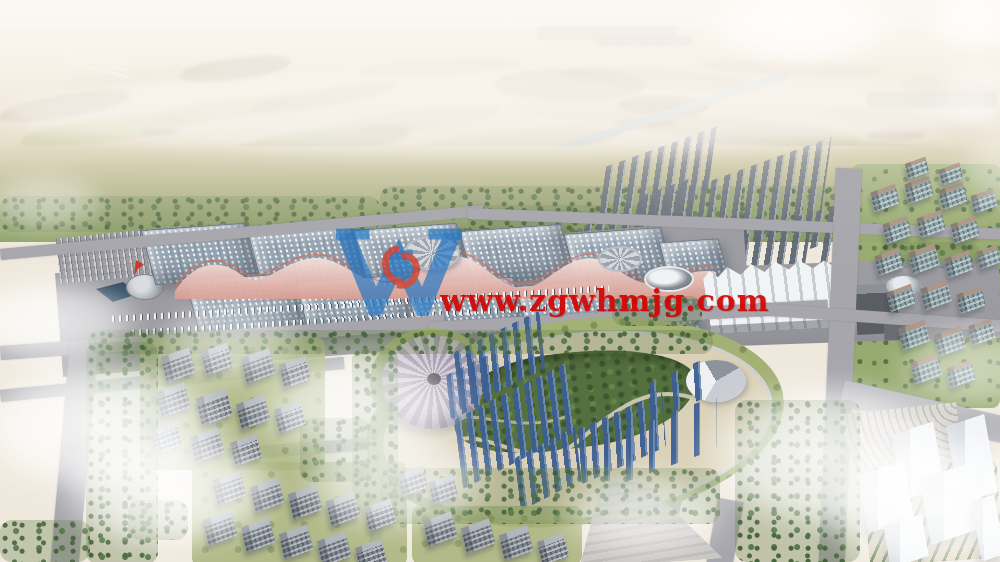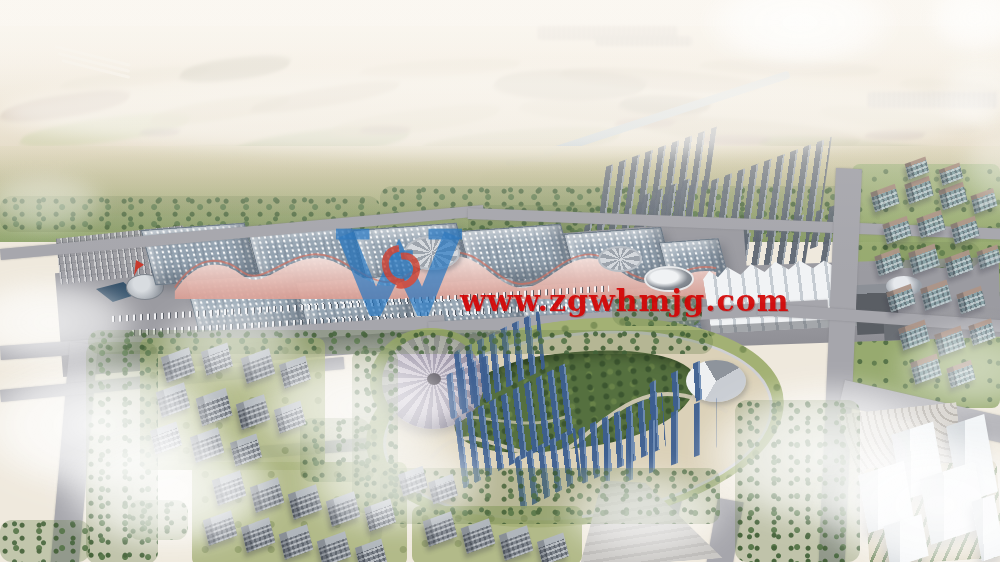--- a/index.html
+++ b/index.html
@@ -102,21 +102,21 @@
     background:radial-gradient(ellipse at 50% 50%,rgba(255,255,255,.98) 0%,rgba(255,255,255,.72) 45%,rgba(255,255,255,0) 72%);}
   .veil{left:0;top:0;width:1000px;height:562px;pointer-events:none;
     background:linear-gradient(180deg,rgba(255,252,246,.25) 0%,rgba(255,252,246,.06) 30%,rgba(255,252,246,0) 50%);}
   
   .wm-logo{left:336px;top:224px;width:126px;height:92px;opacity:.85;}
   .wm-sub{left:330px;top:290px;width:160px;color:#2476c2;opacity:.5;font-weight:bold;font-style:italic;
     font-size:20px;letter-spacing:7px;font-family:"Liberation Sans",sans-serif;}
   .wm-brand{left:472px;top:250px;color:#d40404;font-weight:900;font-size:27px;letter-spacing:3px;
     font-family:"DejaVu Sans",sans-serif;border-bottom:3px solid #d40404;padding:0 4px 5px 4px;opacity:.93;
     text-shadow:1px 1px 0 rgba(120,0,0,.25);}
-  .wm-url{left:460px;top:283px;color:#d40404;font-weight:bold;font-size:30px;letter-spacing:1px;
+  .wm-url{left:440px;top:283px;color:#d40404;font-weight:bold;font-size:30px;letter-spacing:1px;
     font-family:"DejaVu Serif",serif;opacity:.93;text-shadow:1px 1px 0 rgba(120,0,0,.25);}
 </style>
 </head>
 <body>
 
 <div id="stage">
   <div class="sky"></div>
   <div class="farmland"></div>
   <div id="lay-fields">
       <div class="patch" style="left: 20px; top: 118px; width: 170px; height: 24px; background: rgb(169, 181, 115); opacity: 0.55; transform: rotate(-7deg) skewX(-30deg);"></div>

